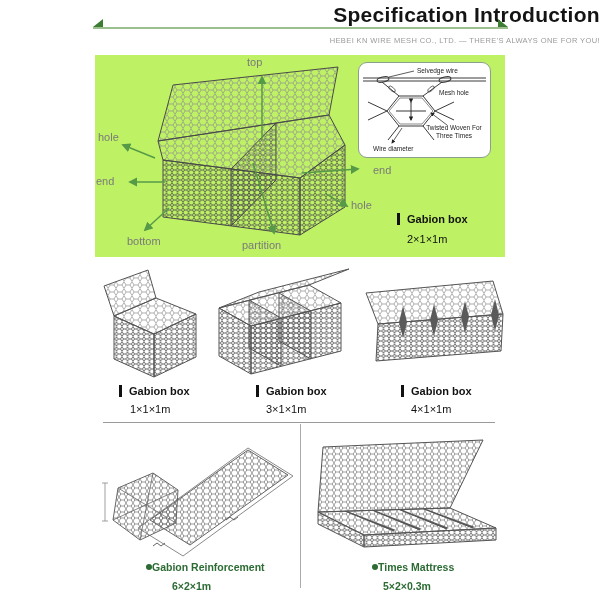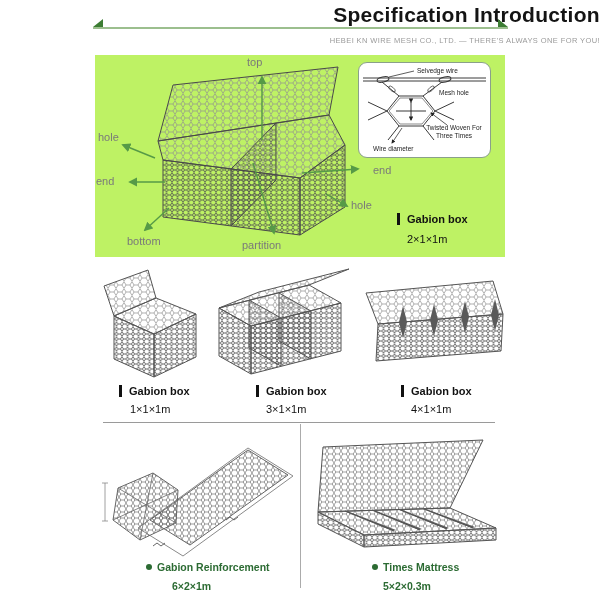--- a/index.html
+++ b/index.html
@@ -29,21 +29,21 @@
   .prod{display:flex;gap:7px}
   .prod .bar{width:3px;height:12px;background:#111;display:inline-block}
   .prod .name{font-size:11px;font-weight:bold;color:#111;white-space:nowrap}
   .prod-size{font-size:11px;font-weight:normal;color:#111;white-space:nowrap}
 
   
   .hdiv{top:422px;left:103px;width:392px;height:1px;background:#9a9a9a}
   .vdiv{top:424px;left:300px;width:1px;height:164px;background:#ababab}
 
   
-  .gprod{display:flex;align-items:center;gap:5px}
+  .gprod{display:flex;align-items:center;}
   .gprod .dot{width:6px;height:6px;border-radius:50%;background:#2c6b33;display:inline-block}
   .gprod .gname{font-size:10.5px;font-weight:bold;color:#2c6b33;white-space:nowrap}
   .gsize{font-size:10.5px;font-weight:bold;color:#2c6b33;white-space:nowrap}
 
   svg{display:block}
 </style>
 </head>
 <body>
 
 <div class="page">

